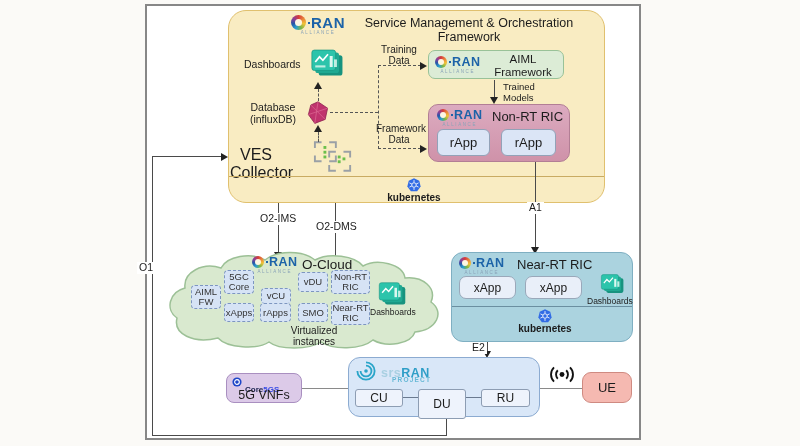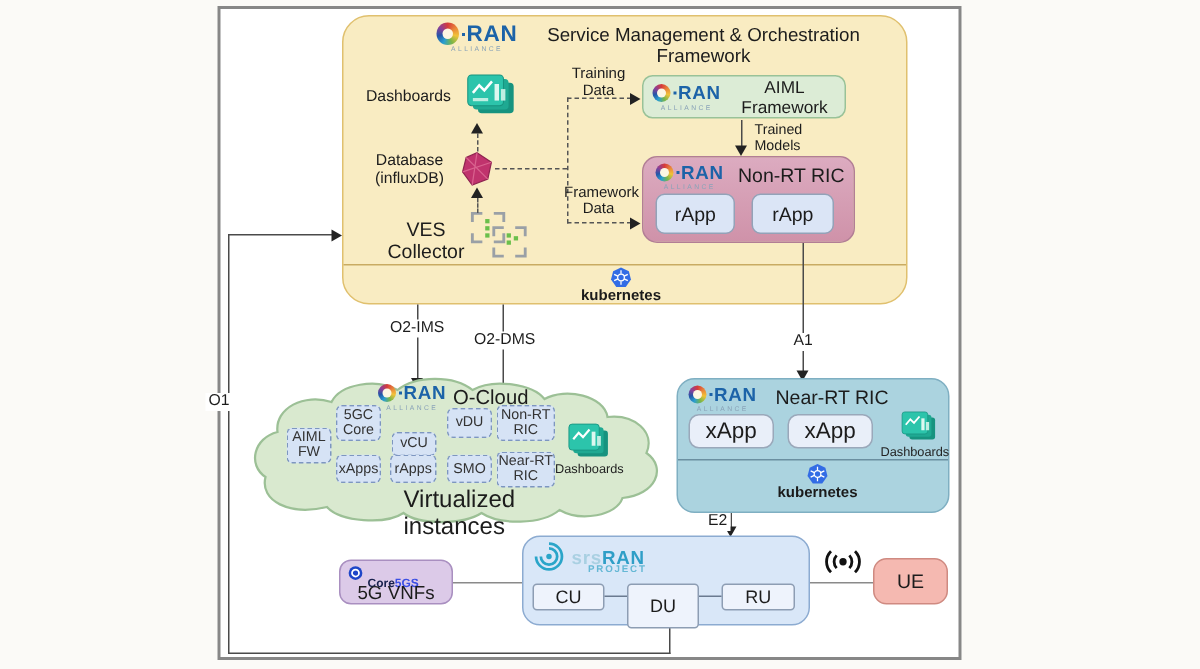--- a/index.html
+++ b/index.html
@@ -18,21 +18,21 @@
 
   
   .smo   { background:#f9ecc2; border:1.5px solid #e0c06e; border-radius:18px; }
   .aiml  { background:#dcecd6; border:1.2px solid #99c298; border-radius:7px; }
   .nonrt { background:linear-gradient(#dcabc0,#cf92a9); border:1.5px solid #b27e95; border-radius:10px; }
   .nearrt{ background:#abd3df; border:1.5px solid #7fafc2; border-radius:12px; }
   .ranbox{ background:#d9e7f8; border:1.5px solid #8cabd1; border-radius:12px; }
   .corebox{ background:#dccae8; border:1.5px solid #a98fc0; border-radius:8px; }
   .uebox { background:#f5b9b1; border:1.5px solid #cf8a81; border-radius:9px; }
   .appbox{ background:#dbe5f6; border:1px solid #93a2b8; border-radius:6px; font-size:13px; }
-  .xappbox{ background:#e9eff9; border:1px solid #9aa8ba; border-radius:7px; font-size:15px; }
+  .xappbox{ background:#e9eff9; border:1px solid #9aa8ba; border-radius:7px; font-size:12px; }
   .cdrbox{ background:#eef3fc; border:1px solid #8d9db3; border-radius:3px; font-size:12px; }
   .cloudbox{ background:#d6e3f5; border:1.2px dashed #7d96c0; border-radius:4px;
     font-size:9.5px; line-height:1.05; text-align:center; white-space:pre-line;
     display:flex; align-items:center; justify-content:center; color:#333; }
 
   
   .hline { position:absolute; height:0; border-top:1.5px solid #4a4a4a; }
   .vline { position:absolute; width:0; border-left:1.5px solid #4a4a4a; }
   .hline.dash { border-top-style:dashed; border-top-color:#555; }
   .vline.dash { border-left-style:dashed; border-left-color:#555; }
@@ -105,21 +105,21 @@
   <rect x="5" y="19" width="12" height="2.5" fill="#bfeee2"></rect>
 </svg>
 
 <div class="lbl ctr" style="left:242px; top:102px; width:62px; font-size:10.5px;">Database
 (influxDB)</div>
 <svg class="abs" style="left:306px; top:100px;" width="24" height="26" viewBox="0 0 30 30">
   <polygon points="15,1 27,9 24,23 11,28 3,17 6,5" fill="#c0336d" stroke="#8e2450" stroke-width="1"></polygon>
   <path d="M15,1 L11,28 M3,17 L27,9 M6,5 L24,23" stroke="#d9638f" stroke-width="1" fill="none"></path>
 </svg>
 
-<div class="lbl ctr" style="left:258px; top:146px; width:52px; font-size:13px;">VES
+<div class="lbl ctr" style="left:230px; top:146px; width:52px; font-size:16px;">VES
 Collector</div>
 <svg class="abs" style="left:313px; top:140px;" width="40" height="33" viewBox="0 0 42 34">
   <g stroke="#9aa0a6" stroke-width="2" fill="none">
     <path d="M9 2 H2 V8"></path>
       <path d="M2 16 V22 H9"></path>
       <path d="M17 2 H24 V8"></path>
       <path d="M24 16 V22 H17"></path>
   </g>
   <g fill="#6abf4b">
     <rect x="11" y="6" width="3" height="3"></rect>
@@ -214,21 +214,21 @@
   <div class="lbl iface" style="left:258px; top:213px;">O2-IMS</div>
 </div>
 <div>
   <div class="vline" style="left:335px; top:203px; height:64px;"></div>
   <div class="ah ah-down" style="left:331px; top:264px;"></div>
   <div class="lbl iface" style="left:314px; top:221px;">O2-DMS</div>
 </div>
 <div>
   <div class="vline" style="left:535px; top:162px; height:88px;"></div>
   <div class="ah ah-down" style="left:531px; top:247px;"></div>
-  <div class="lbl iface" style="left:527px; top:222px;">A1</div>
+  <div class="lbl iface" style="left:527px; top:202px;">A1</div>
 </div>
 
 <svg class="abs" style="left:163px; top:250px;" width="286" height="104" viewBox="0 0 286 104">
   <path d="M 55 88 C 30 94 10 84 14 68 C 2 60 6 42 22 38 C 20 22 40 12 58 18 C 64 6 88 2 102 10 C 114 0 140 0 152 10 C 166 2 192 6 200 16 C 214 8 240 14 242 28 C 260 26 274 38 268 52 C 282 62 274 80 252 82 C 248 94 224 98 210 90 C 198 100 170 100 158 92 C 146 100 116 100 106 92 C 94 100 64 98 55 88 Z" fill="#d9e9cf" stroke="#9cc096" stroke-width="1.5"></path>
 </svg>
 <span class="oran oran-md" style="left:252px; top:256px;">
   <span class="oran-row">
     <i class="oran-ring"></i>
     <b class="oran-dot"></b>
     <span class="oran-ran">RAN</span>
@@ -253,21 +253,21 @@
 
 <svg class="abs" style="left:378px; top:282px;" width="30" height="26" viewBox="0 0 40 36">
   <rect x="9" y="7" width="28" height="24" rx="3" fill="#17937f"></rect>
   <rect x="5" y="4" width="28" height="24" rx="3" fill="#1fa992"></rect>
   <rect x="1" y="1" width="28" height="24" rx="3" fill="#2cc4ab" stroke="#17937f" stroke-width="0.8"></rect>
   <polyline points="5,15 10,9 14,13 20,6" fill="none" stroke="#ffffff" stroke-width="2"></polyline>
   <rect x="22" y="8" width="3.5" height="13" fill="#dcf8f0"></rect>
   <rect x="27" y="12" width="3.5" height="9" fill="#bfeee2"></rect>
 </svg>
 <div class="lbl small-cap" style="left:370px; top:308px;">Dashboards</div>
-<div class="lbl ctr" style="left:269px; top:325px; width:64px; font-size:16px;">Virtualized
+<div class="lbl ctr" style="left:282px; top:325px; width:64px; font-size:10px;">Virtualized
 instances</div>
 
 <div class="abs nearrt" style="left:451px; top:252px; width:182px; height:90px;"></div>
 <span class="oran oran-md" style="left:459px; top:257px;">
   <span class="oran-row">
     <i class="oran-ring"></i>
     <b class="oran-dot"></b>
     <span class="oran-ran">RAN</span>
   </span>
   <span class="oran-alliance">ALLIANCE</span>

